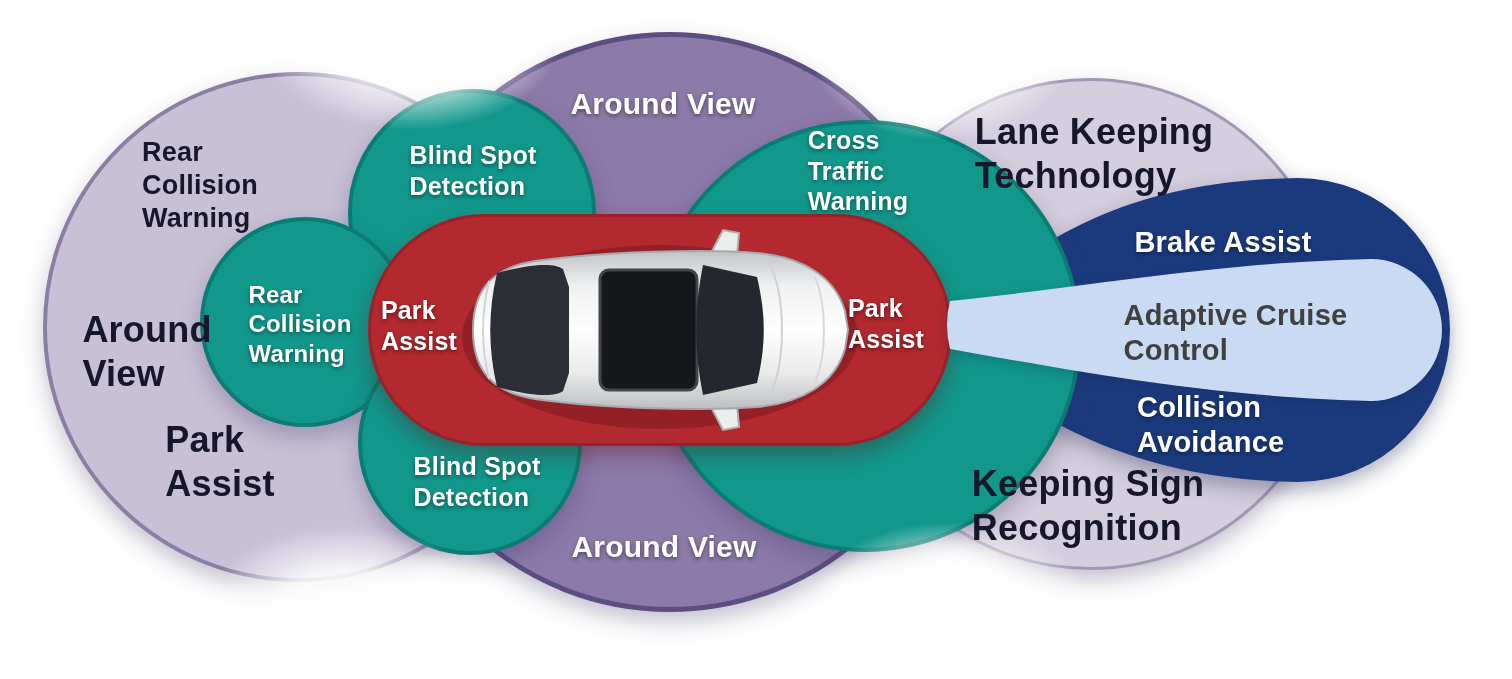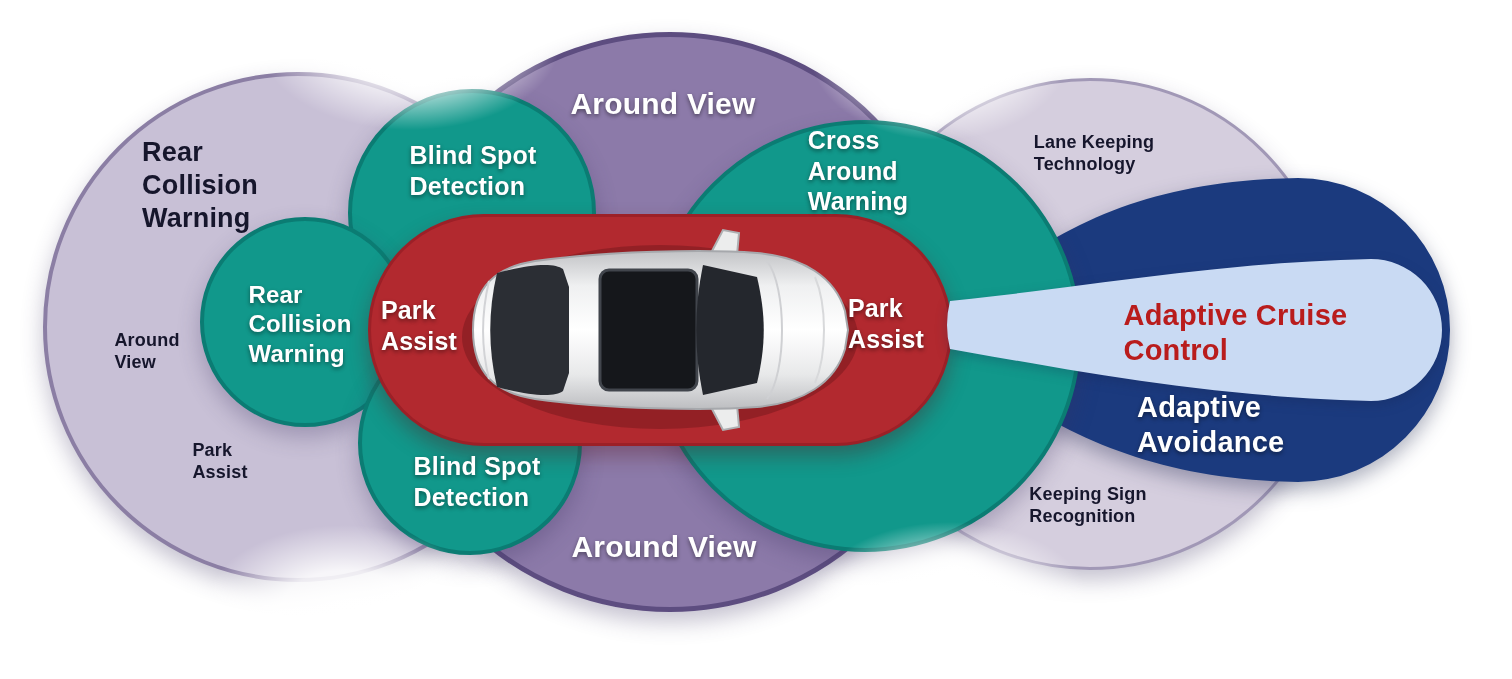--- a/index.html
+++ b/index.html
@@ -43,23 +43,23 @@
   .v3{ left:205px; top:525px;  width:280px; height:165px; }
   .v4{ left:810px; top:522px;  width:280px; height:165px; }
   .label{
     position:absolute; z-index:11;
     transform:translate(-50%,-50%);
     white-space:pre-line; text-align:left;
     font-weight:bold; line-height:1.22; letter-spacing:.2px;
   }
   .dark{ color:#16162c; }
   .white{ color:#ffffff; text-shadow:0 2px 4px rgba(0,0,0,.45); }
-  .navytxt{ color:#b91c1c; }
+  .navytxt{ color:#404040; }
   .fs25{ font-size:25px; } .fs24{ font-size:24px; }
-  .fs27{ font-size:27px; } .fs28{ font-size:18px; }
+  .fs27{ font-size:27px; } .fs28{ font-size:36px; }
   .fs29{ font-size:29px; } .fs30{ font-size:30px; }
 </style>
 </head>
 <body>
 
 <div class="canvas">
 
   <div class="circle c-purple"></div>
   <div class="circle c-lav-left"></div>
   <div class="circle c-lav-right"></div>
@@ -140,25 +140,26 @@
 Collision
 Warning</div>
   <div class="label white fs25" style="left:473px; top:170px;">Blind Spot
 Detection</div>
   <div class="label white fs30" style="left:663px; top:104px;">Around View</div>
   <div class="label white fs25" style="left:419px; top:325px;">Park
 Assist</div>
   <div class="label white fs25" style="left:886px; top:323px;">Park
 Assist</div>
   <div class="label white fs25" style="left:858px; top:171px;">Cross
-Around
+Traffic
 Warning</div>
   <div class="label dark fs28" style="left:1094px; top:154px;">Lane Keeping
 Technology</div>
+  <div class="label white fs29" style="left:1223px; top:243px;">Brake Assist</div>
   <div class="label navytxt fs29" style="left:1253px; top:333px;">Adaptive Cruise Control</div>
-  <div class="label white fs29" style="left:1262px; top:425px;">Adaptive Avoidance</div>
+  <div class="label white fs29" style="left:1262px; top:425px;">Collision Avoidance</div>
   <div class="label dark fs28" style="left:1088px; top:506px;">Keeping Sign
 Recognition</div>
   <div class="label white fs25" style="left:477px; top:481px;">Blind Spot
 Detection</div>
   <div class="label white fs30" style="left:664px; top:547px;">Around View</div>
 
 </div>
 
 </body></html>

